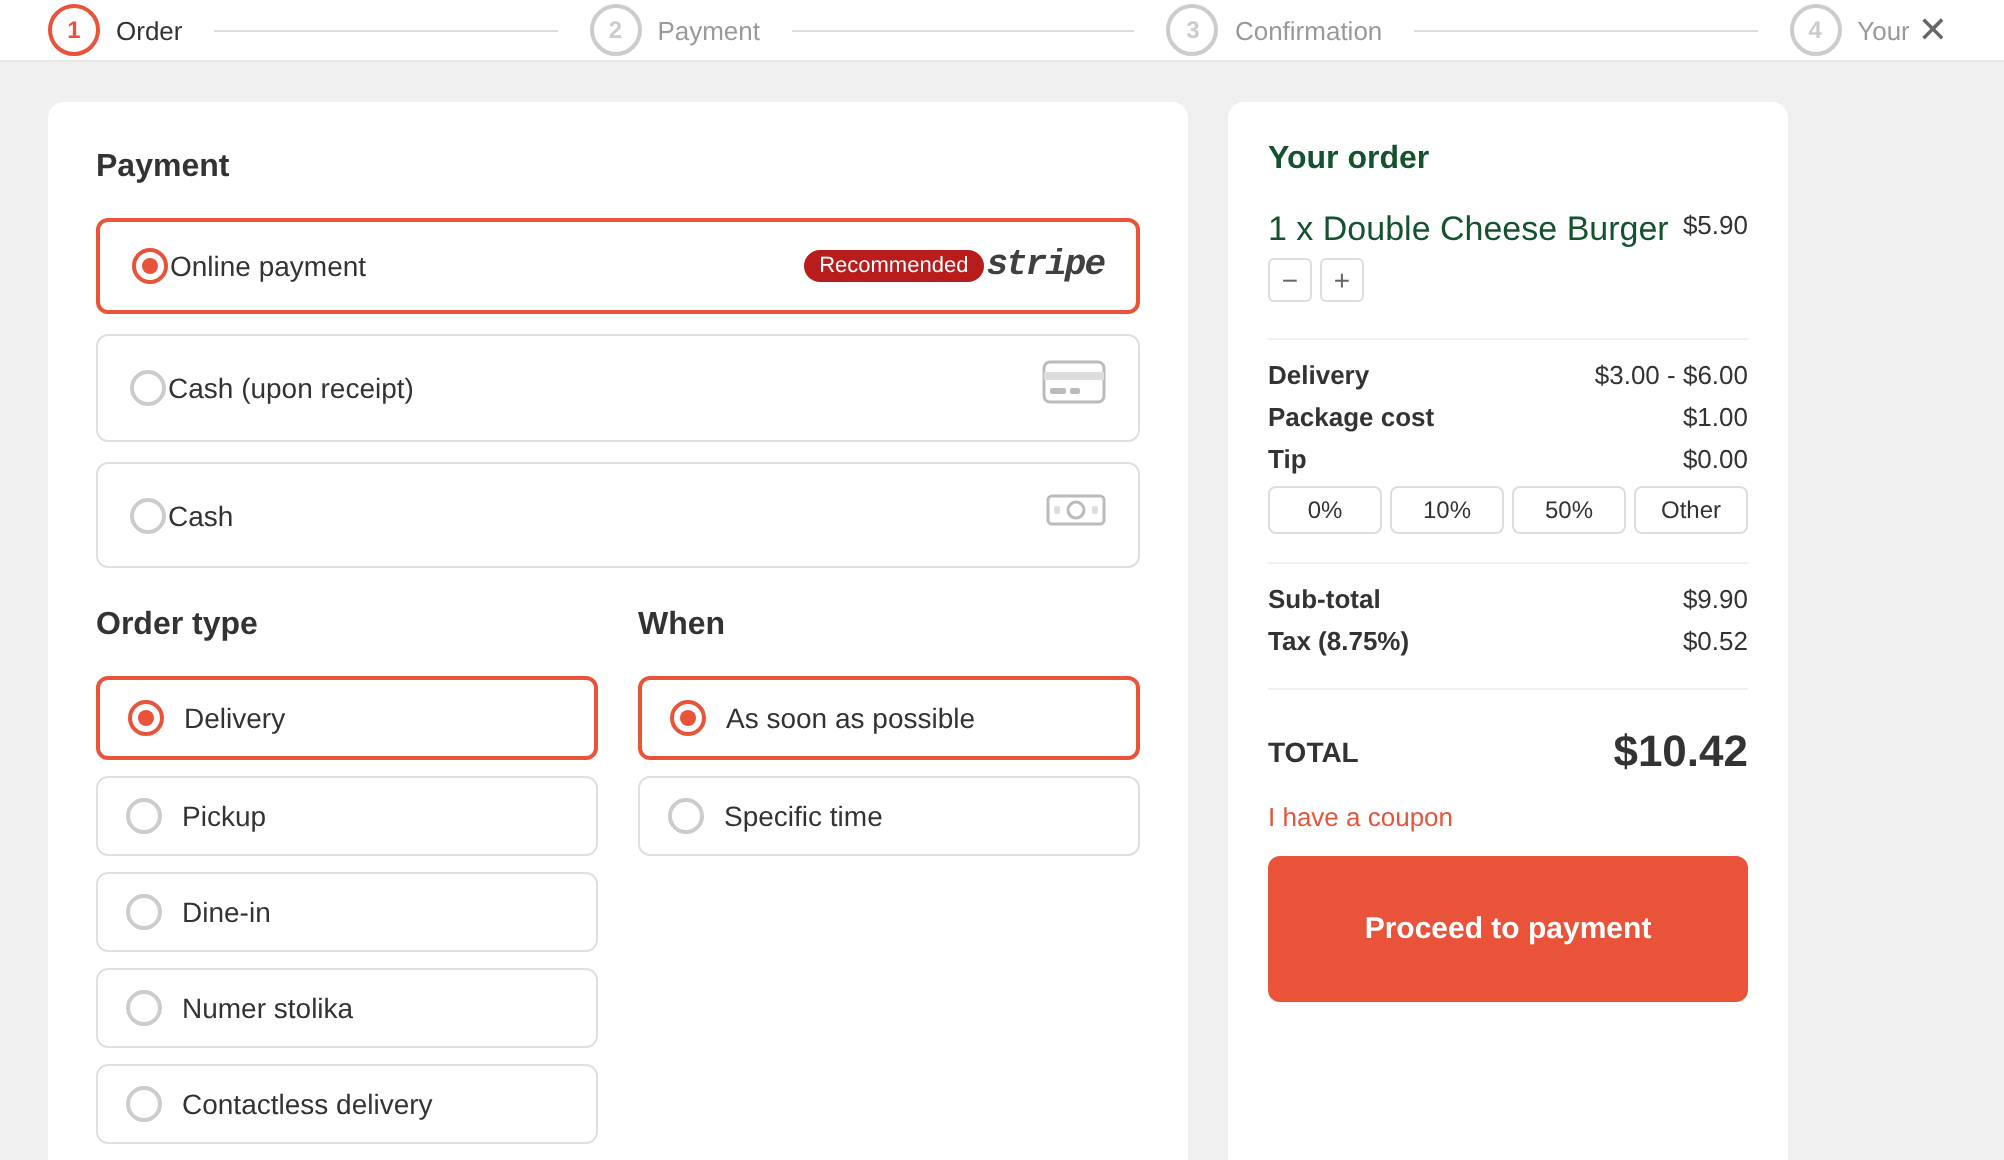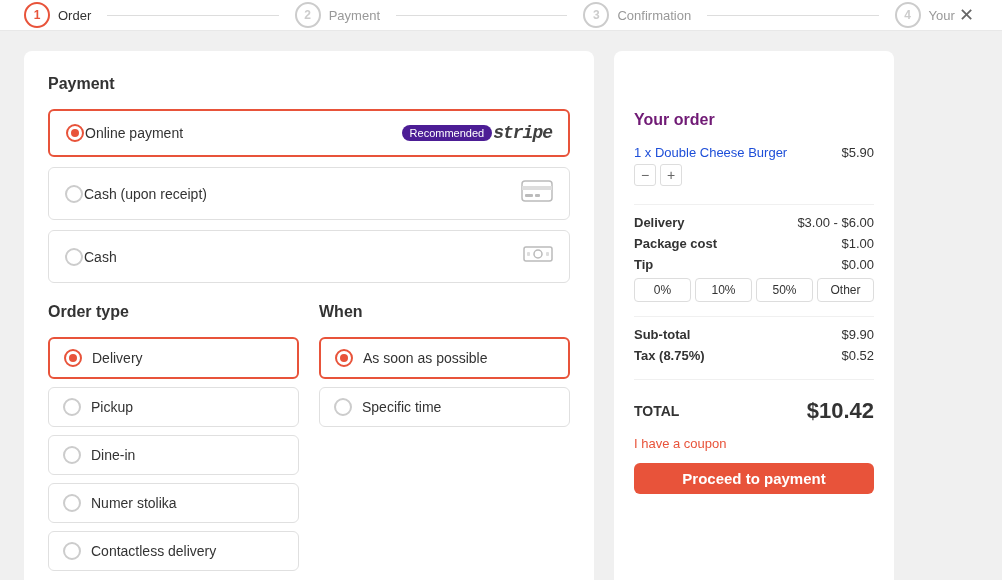--- a/index.html
+++ b/index.html
@@ -132,21 +132,21 @@
       height: 8px;
       border-radius: 50%;
       background: #e8533a;
     }
     .payment-label {
       font-size: 14px;
       color: #333;
       flex: 1;
     }
     .recommended-badge {
-      background: #4c1d95;
+      background: #b91c1c;
       color: #fff;
       font-size: 11px;
       padding: 2px 8px;
       border-radius: 12px;
       font-weight: 500;
     }
     .stripe-logo {
       font-size: 18px;
       font-weight: 700;
       color: #404040;
@@ -199,33 +199,32 @@
       border-radius: 8px;
       padding: 20px;
       width: 280px;
       flex-shrink: 0;
       display: flex;
       flex-direction: column;
     }
     .order-title {
       font-size: 16px;
       font-weight: 600;
-      color: #701a75;
+      color: #14532d;
       margin-bottom: 16px;
-      margin-top: 40px;
     }
     .order-item-row {
       display: flex;
       justify-content: space-between;
       align-items: flex-start;
       margin-bottom: 8px;
     }
     .order-item-name {
-      font-size: 13px;
-      color: #1d4ed8;
+      font-size: 17px;
+      color: #14532d;
     }
     .order-item-price {
       font-size: 13px;
       color: #333;
       white-space: nowrap;
     }
     .qty-controls {
       display: flex;
       gap: 4px;
       margin-top: 4px;
@@ -310,21 +309,21 @@
       font-size: 13px;
       cursor: pointer;
       margin-bottom: 12px;
     }
 
     .proceed-btn {
       background: #e8533a;
       color: #fff;
       border: none;
       border-radius: 6px;
-      padding: 7px;
+      padding: 28px;
       font-size: 15px;
       font-weight: 600;
       cursor: pointer;
       width: 100%;
     }
   </style>
 </head>
 <body>
 
 <div class="top-bar">

